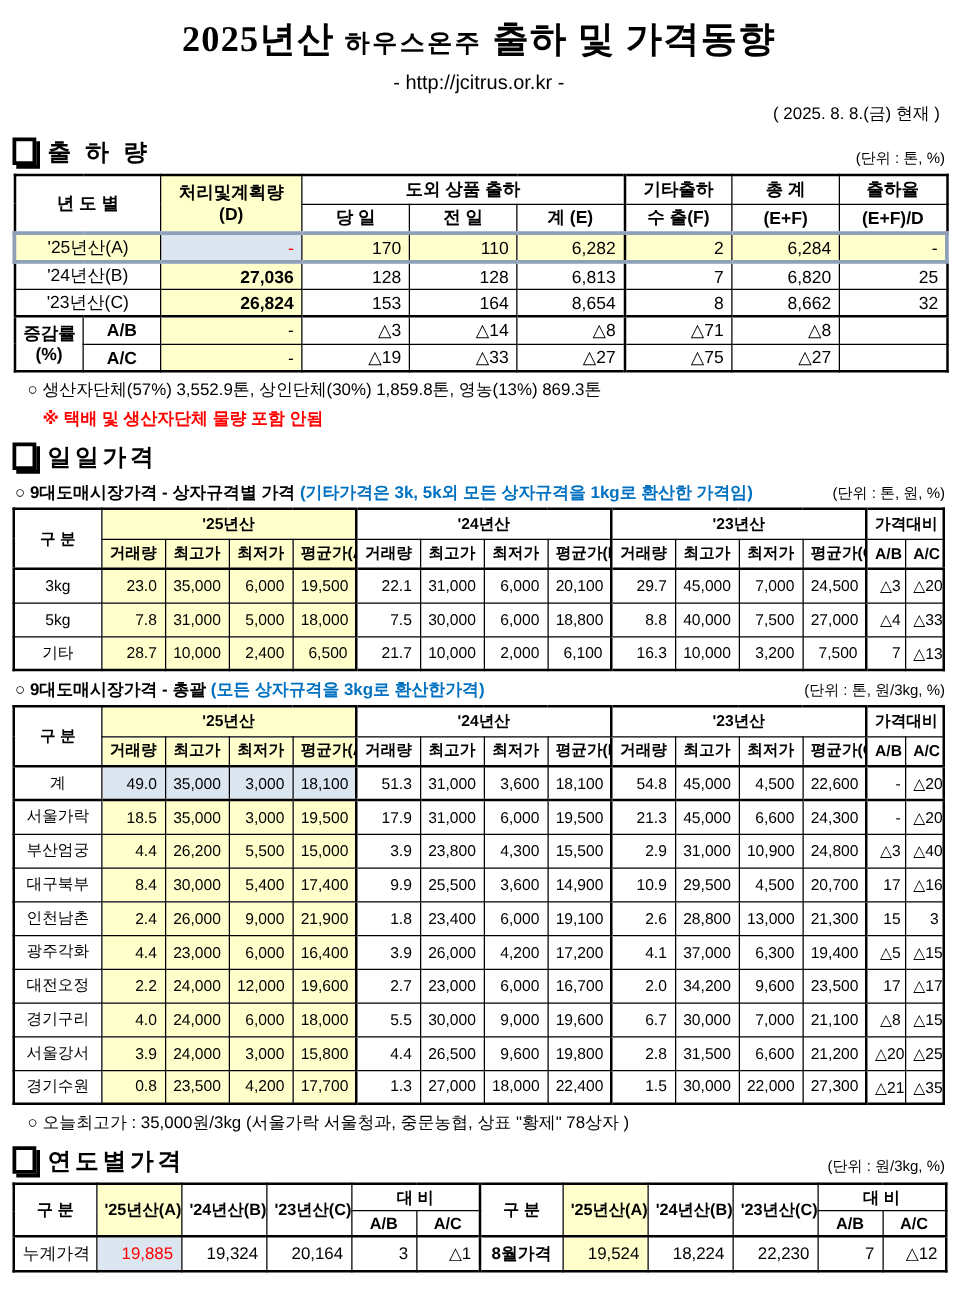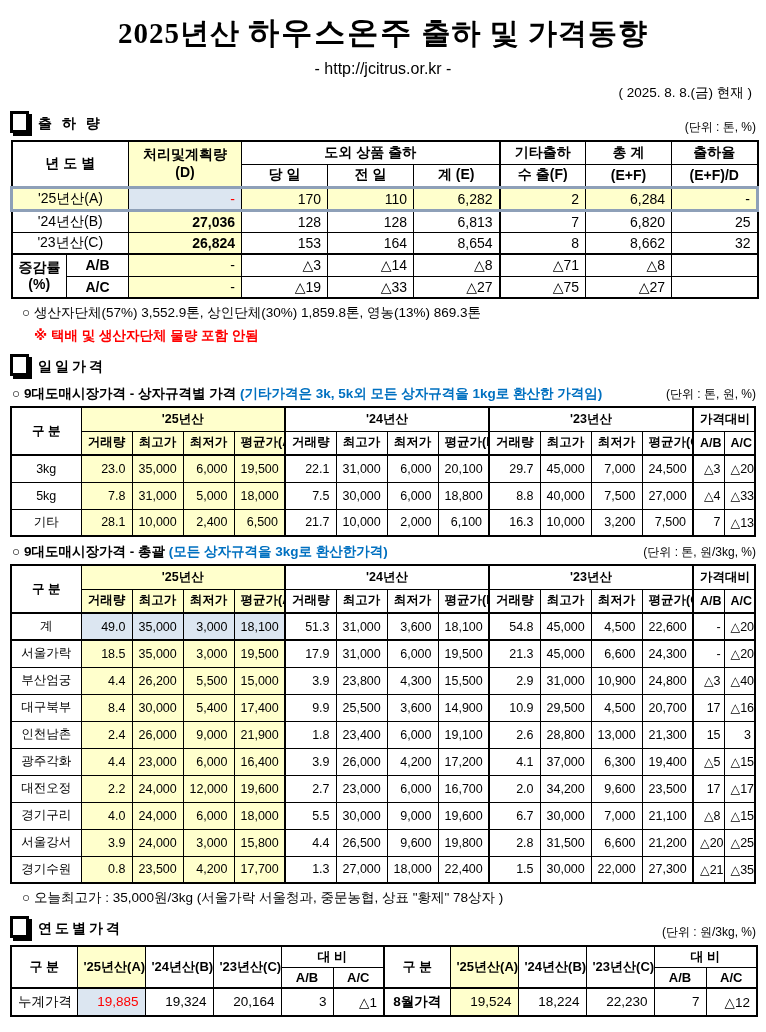--- a/index.html
+++ b/index.html
@@ -1,25 +1,25 @@
 <!DOCTYPE html>
 <html><head>
 <meta charset="utf-8">
 <style>
   html,body{margin:0;padding:0;background:#fff;}
   body{font-family:"Liberation Sans","DejaVu Sans",sans-serif;color:#000;}
   .page{width:766px;height:1032px;box-sizing:border-box;padding:8px 10px 4px 10px;overflow:hidden;}
   .title{text-align:center;font-size:29px;font-weight:bold;letter-spacing:1px;margin-top:4px;font-family:"Liberation Serif","DejaVu Serif",serif;}
-  .title .brand{font-family:Liberation Mono, monospace;font-weight:900;font-size:31px;letter-spacing:2px;}
+  .title .brand{font-family:Liberation Mono, monospace;font-weight:900;font-size:20px;letter-spacing:2px;}
   .subtitle{text-align:center;font-size:16px;margin-top:6px;}
   .asof{text-align:right;font-size:13.5px;margin:6px 4px 0 0;}
   .sec{display:flex;align-items:flex-end;justify-content:space-between;margin-top:9px;margin-bottom:4px;}
   .sec-left{display:flex;align-items:center;gap:9px;}
   .sq-icon{width:13px;height:16px;border:3px solid #000;background:#fff;box-shadow:3px 3px 0 #000;margin-bottom:3px;}
-  .sec-title{font-size:14px;font-weight:900;letter-spacing:3px;text-align:center;}
+  .sec-title{font-size:19px;font-weight:900;letter-spacing:3px;text-align:center;}
   .unit{font-size:12px;}
   .subline{display:flex;justify-content:space-between;align-items:flex-end;margin:6px 0 3px 2px;}
   .subline .lbl{font-size:13.5px;font-weight:bold;}
   .subline .bluetext{color:#0070C0;}
   table{border-collapse:collapse;width:746px;table-layout:fixed;border:2px solid #000;}
   td,th{border:1px solid #000;padding:1px 6px;overflow:hidden;white-space:nowrap;box-sizing:border-box;}
   th{font-weight:bold;text-align:center;}
   .r{text-align:right;} .c{text-align:center;}
   .y{background:#FFFFCC;} .b{background:#DCE6F1;}
   .red{color:#FF0000;}
@@ -227,21 +227,21 @@
           <td class="r">18,800</td>
       <td class="r gl">8.8</td>
           <td class="r">40,000</td>
           <td class="r">7,500</td>
           <td class="r">27,000</td>
       <td class="r gl" style="padding-right:3px">△4</td>
           <td class="r" style="padding-right:3px">△33</td>
     </tr>
     <tr>
       <td class="c">기타</td>
-      <td class="r y">28.1</td>
+      <td class="r y">28.7</td>
           <td class="r y">10,000</td>
           <td class="r y">2,400</td>
           <td class="r y">6,500</td>
       <td class="r gl">21.7</td>
           <td class="r">10,000</td>
           <td class="r">2,000</td>
           <td class="r">6,100</td>
       <td class="r gl">16.3</td>
           <td class="r">10,000</td>
           <td class="r">3,200</td>

